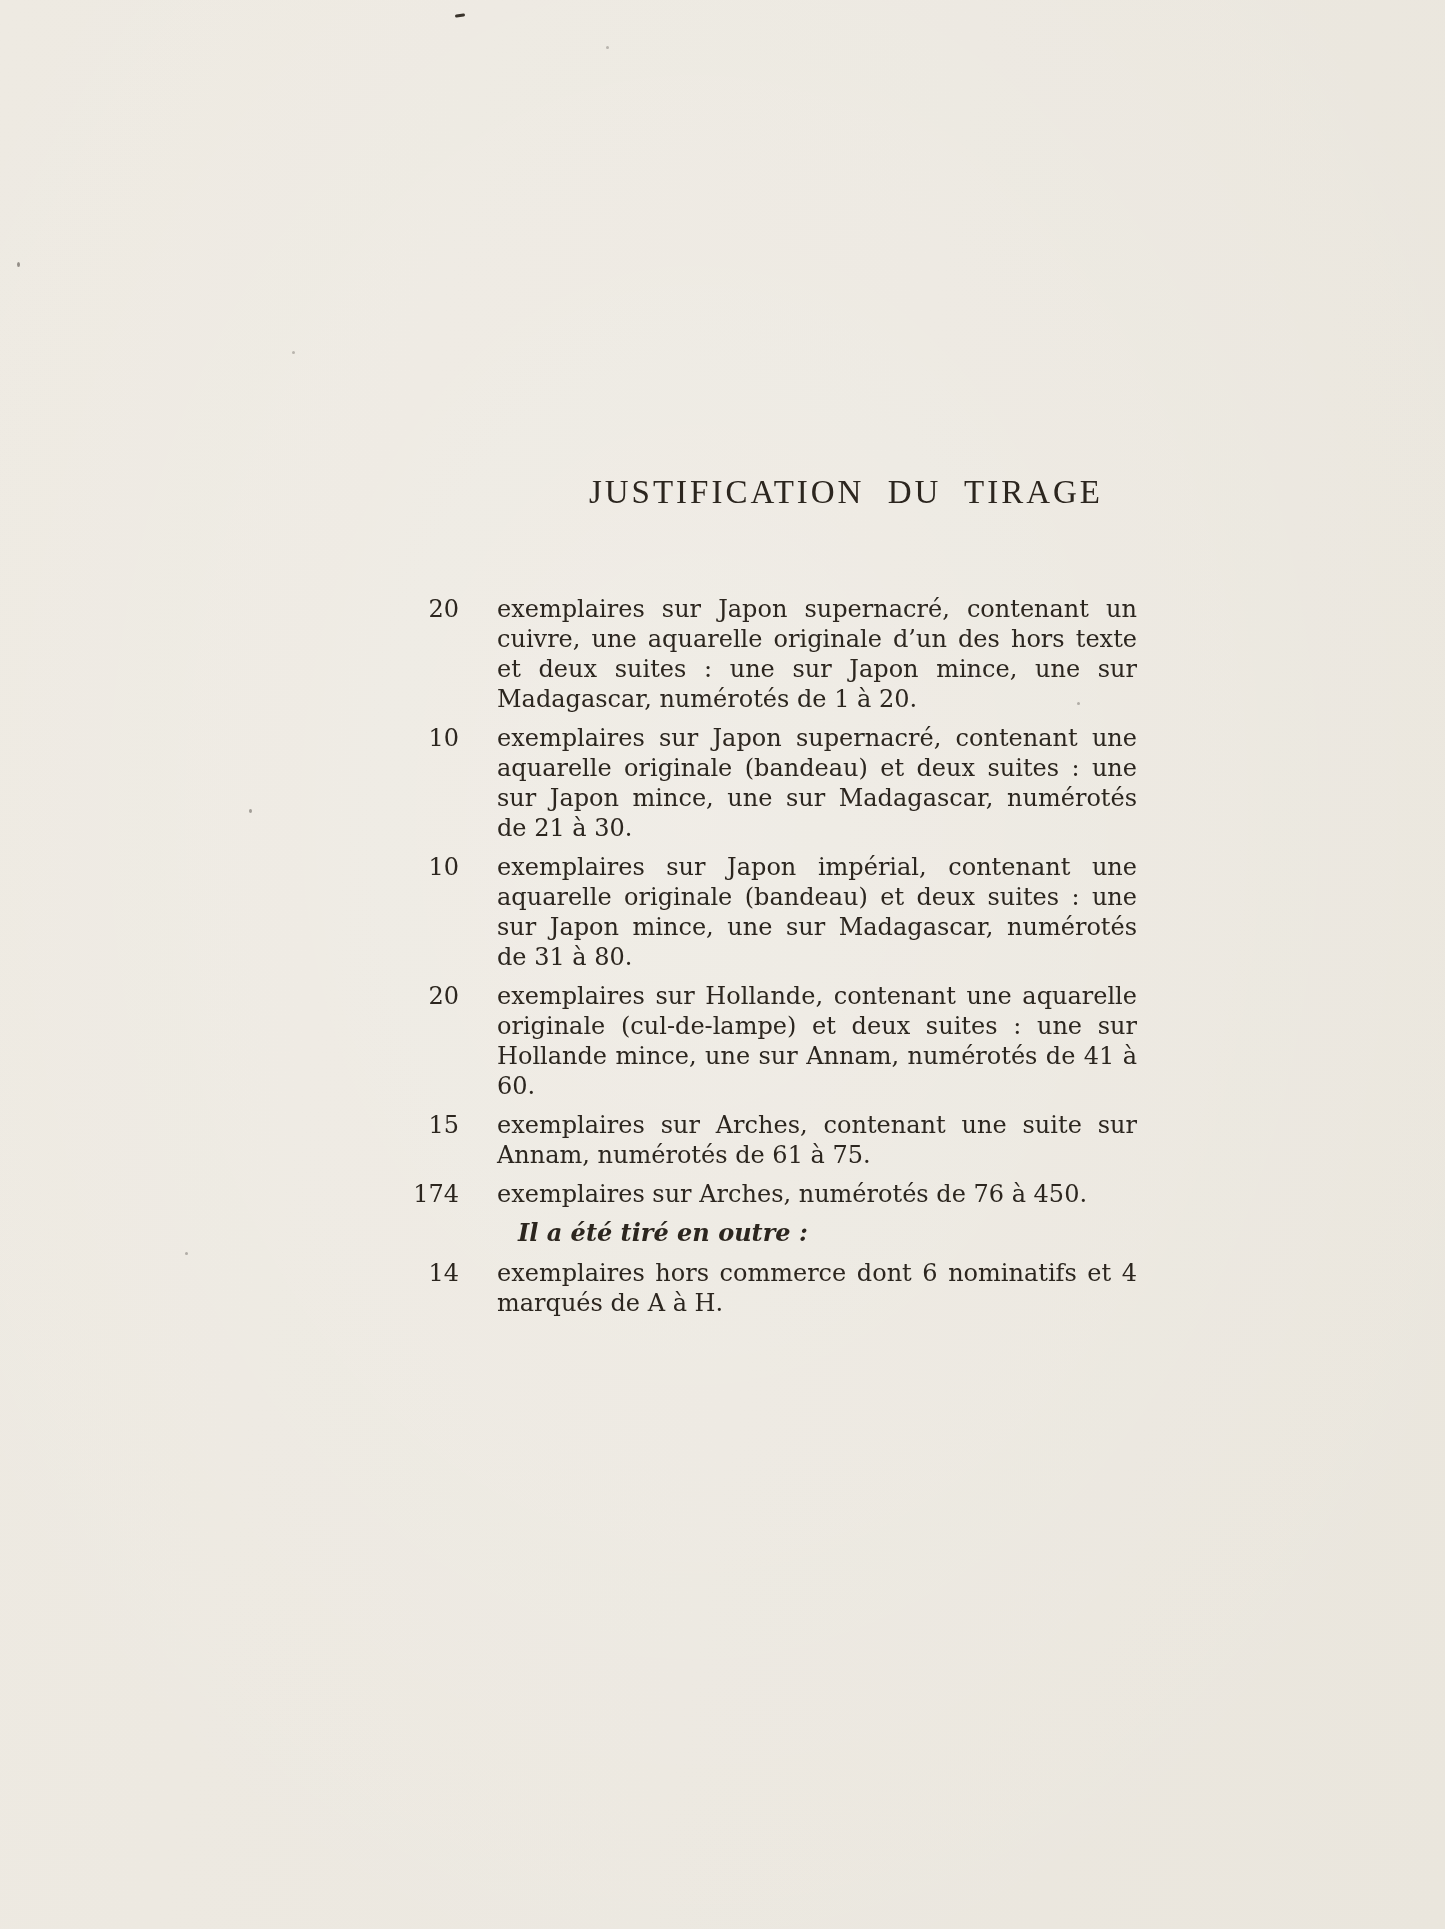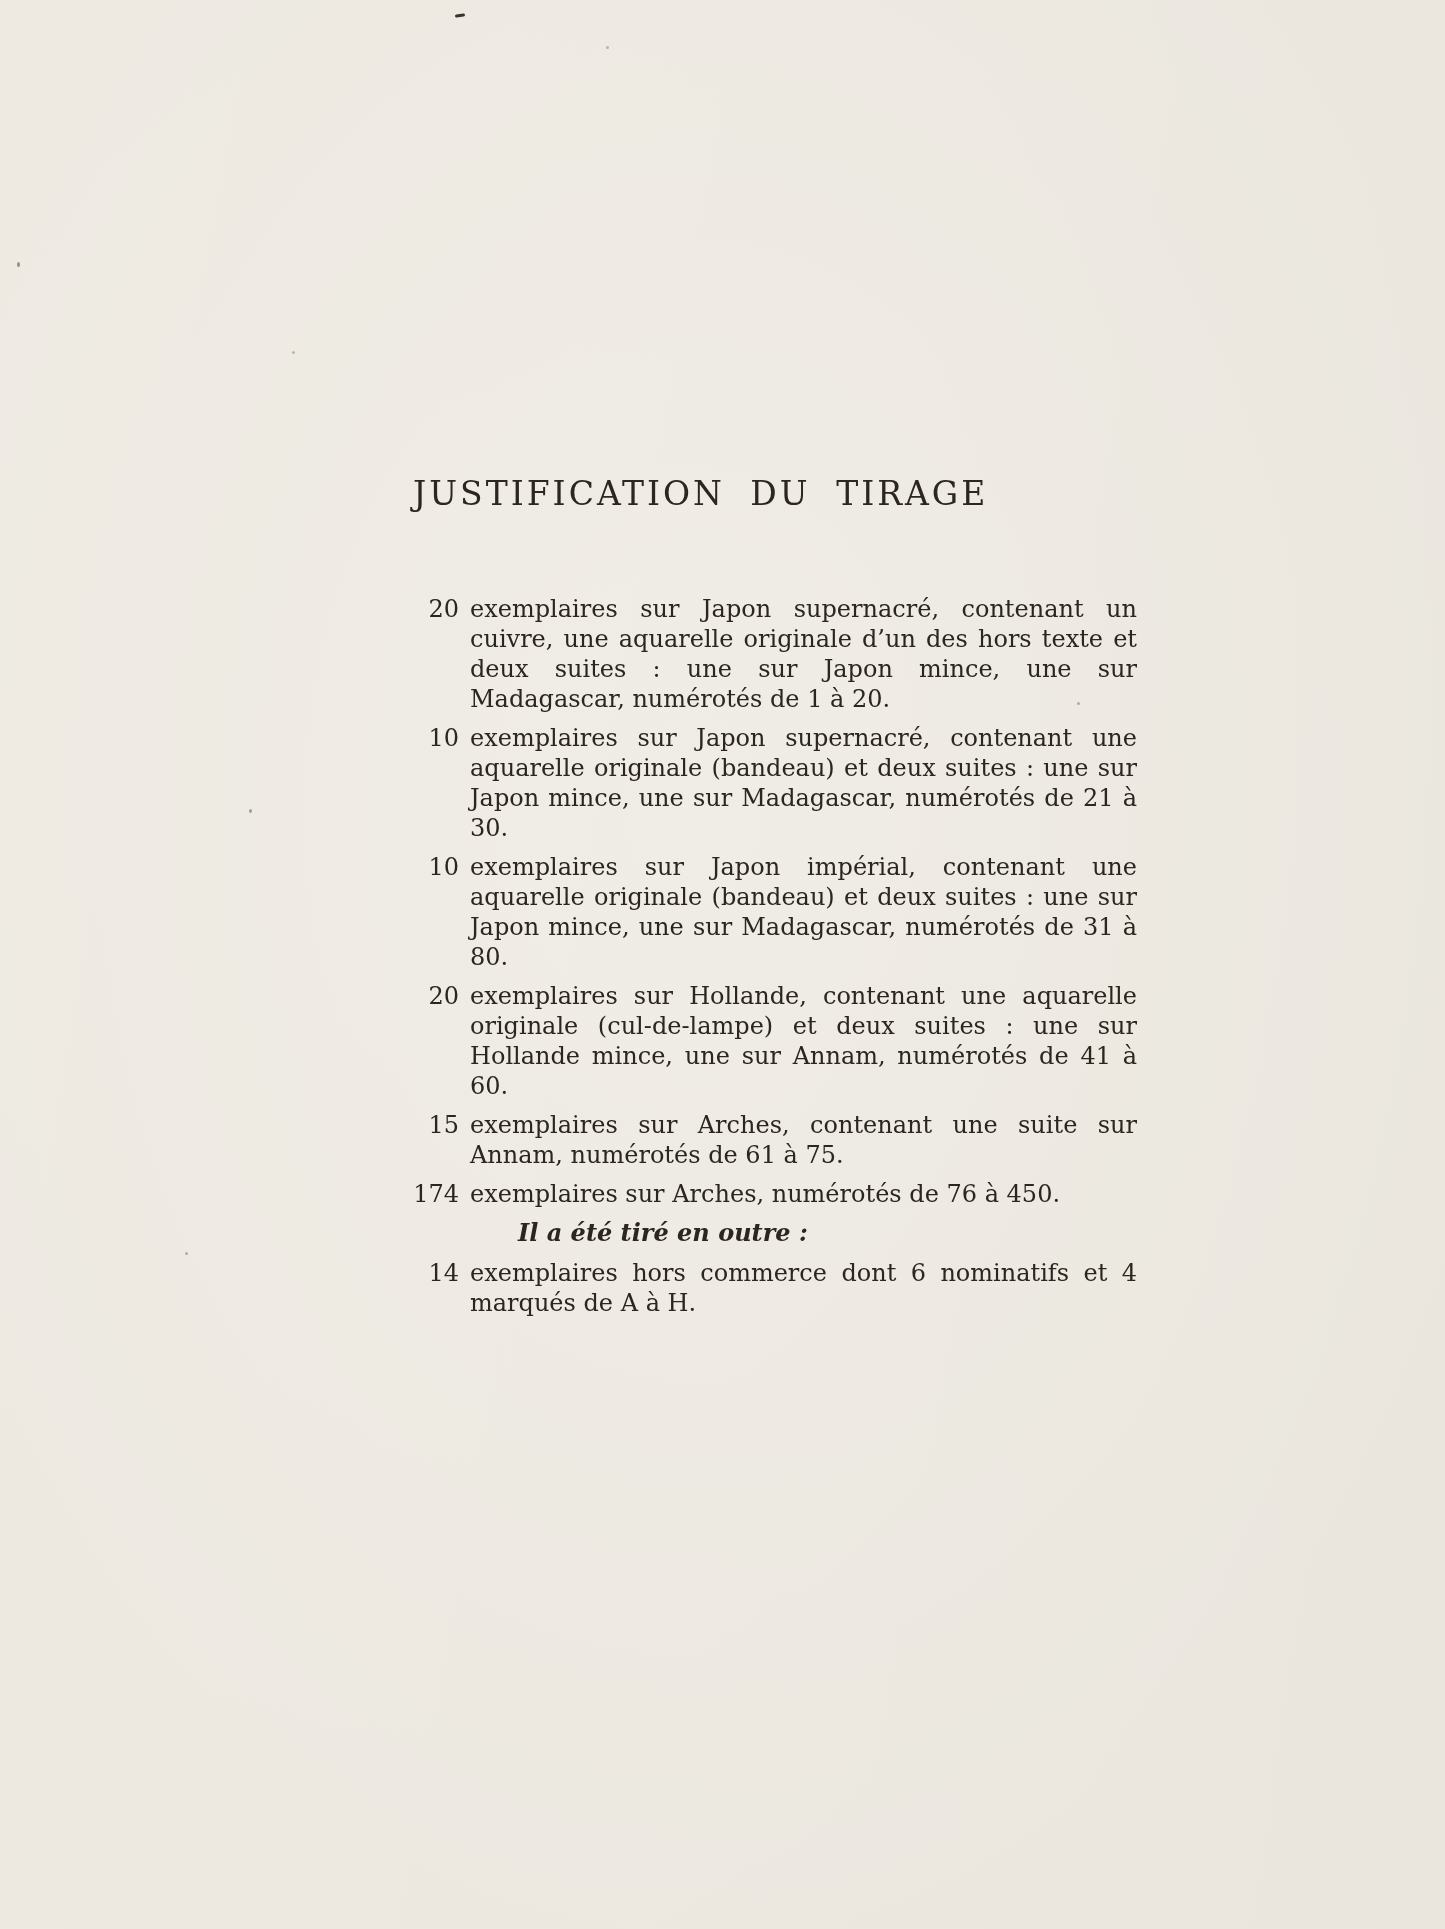--- a/index.html
+++ b/index.html
@@ -23,39 +23,41 @@
       radial-gradient(ellipse 1300px 1800px at 48% 42%, rgba(255,255,255,0.20), rgba(255,255,255,0) 70%),
       linear-gradient(100deg, #eeeae2 0%, #ece8e0 55%, #eae6dd 100%);
     background-color: var(--paper);
   }
   .title {
     position: absolute;
     left: 413px;
     top: 474px;
     width: 690px;
     margin: 0;
-    text-align: left;
+    text-align: right;
     font-size: 33px;
     font-weight: normal;
     letter-spacing: 3px;
     word-spacing: 12px;
     color: var(--ink);
     white-space: nowrap;
+    font-family: Liberation Serif, serif;
   }
   .entries {
     position: absolute;
     left: 413px;
     top: 594px;
     width: 724px;
     font-size: 24px;
     line-height: 30px;
   }
   .entry {
     display: flex;
     margin: 0 0 9px 0;
+    gap: 27px;
   }
   .entry .num {
     flex: 0 0 46px;
     text-align: right;
     padding-right: 0;
   }
   .entry .txt {
     flex: 1 1 auto;
     margin-left: 11px;
     text-align: justify;

